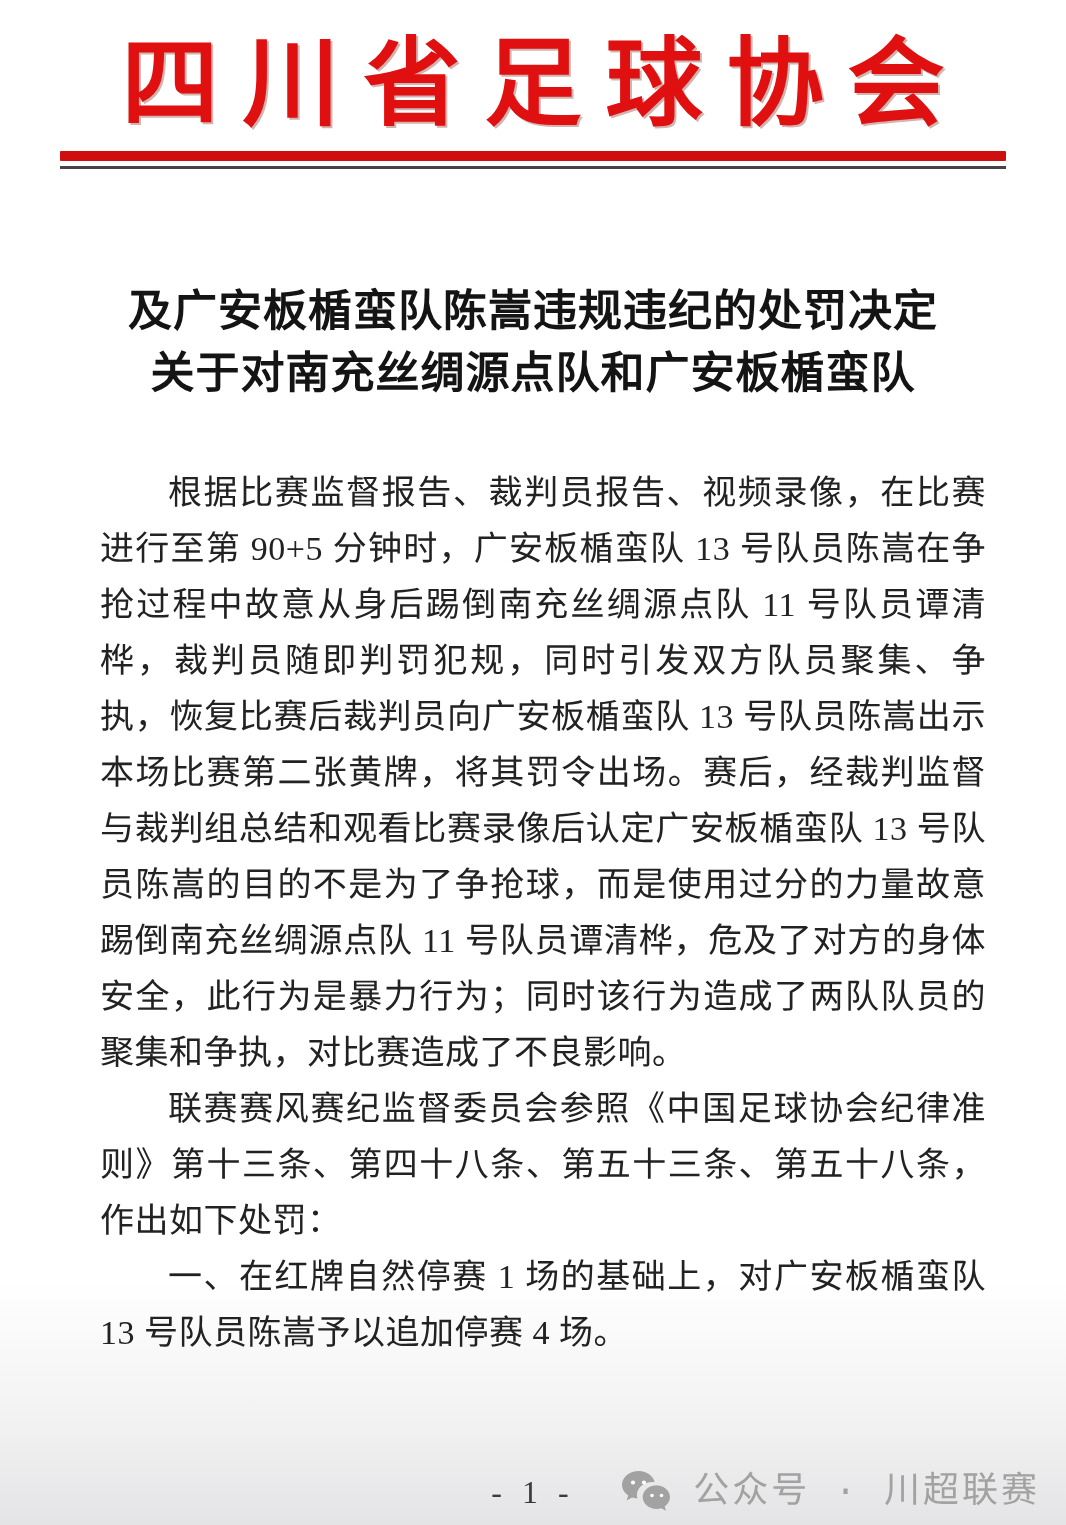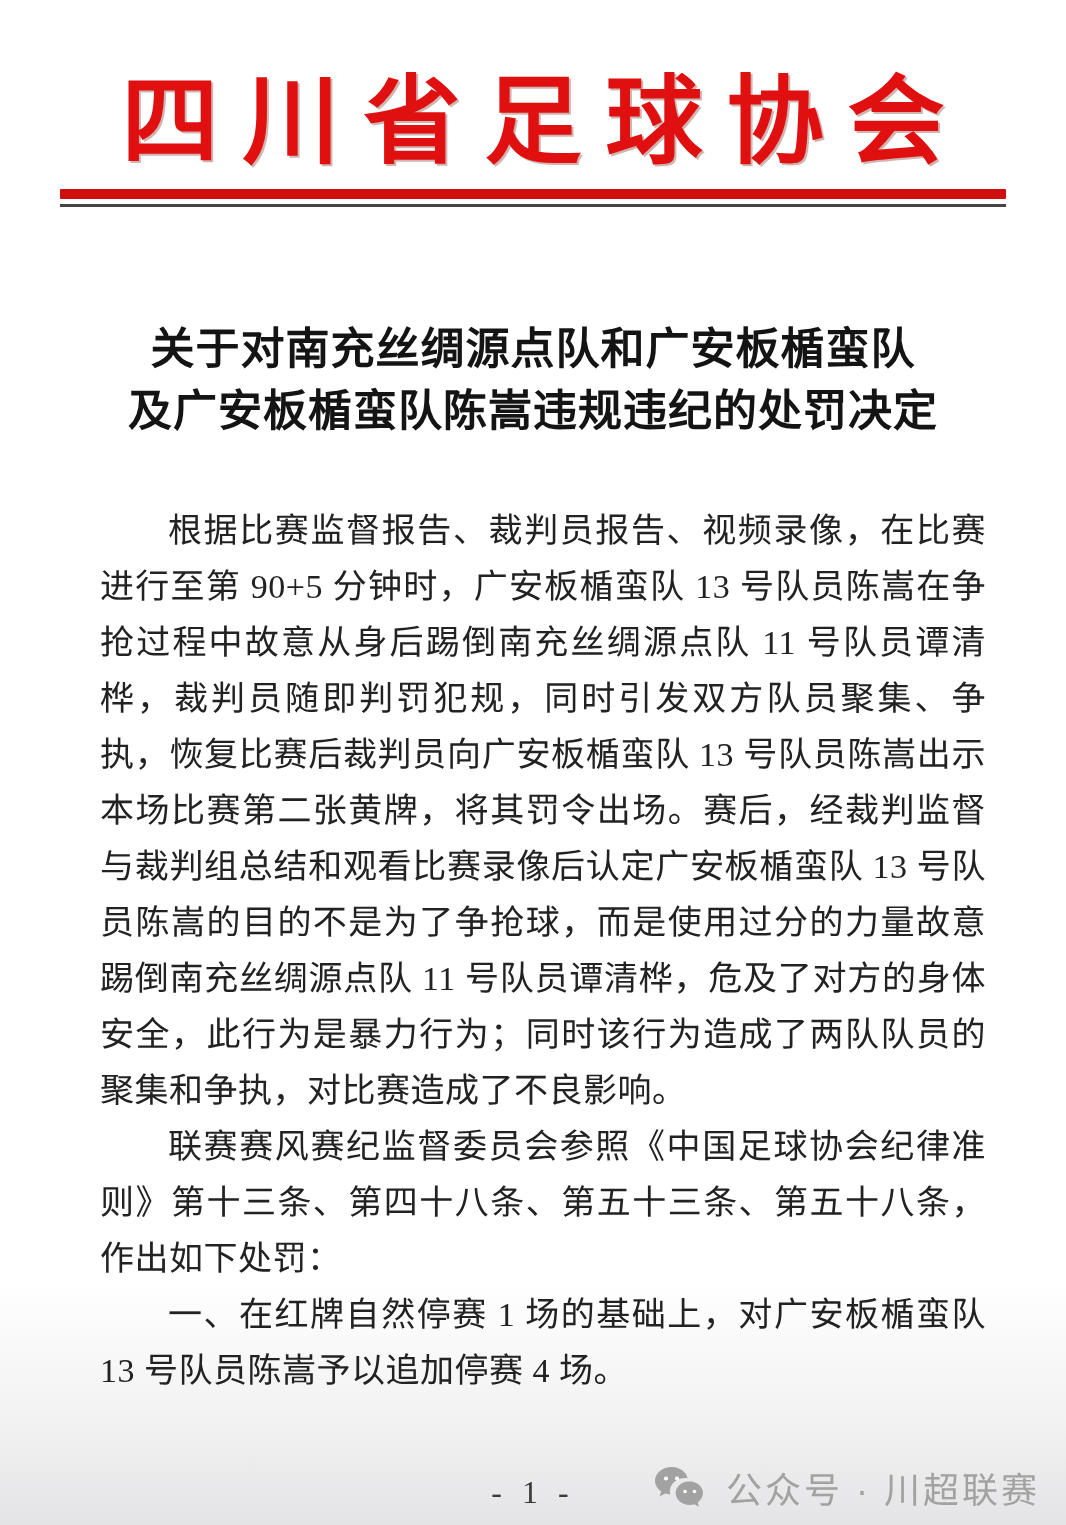--- a/index.html
+++ b/index.html
@@ -19,21 +19,21 @@
     position:relative;
     overflow:hidden;
   }
   .page{
     position:absolute;
     inset:0;
     background:linear-gradient(180deg,#ffffff 0%,#ffffff 84%,#f2f2f3 93%,#e4e4e6 100%);
   }
   
   .doc-header{
-    padding-top:70px;
+    padding-top:32px;
     text-align:center;
   }
   .org-name{
     font-size:97px;
     font-weight:bold;
     color:var(--header_red);
     letter-spacing:24px;
     text-indent:24px;
     white-space:nowrap;
     line-height:1.1;
@@ -86,24 +86,24 @@
     font-size:32px;
     letter-spacing:6px;
     color:#3a3a3a;
   }
   
   .watermark{
     position:absolute;
     right:26px;
     bottom:12px;
     display:flex;
-    align-items:center;
+    align-items:flex-end;
     gap:21px;
     color:var(--watermark_gray);
-    font-family:Liberation Sans, sans-serif;
+    font-family:Liberation Mono, monospace;
   }
   .wechat-icon{width:52px;height:44px;display:block;}
   .watermark-label{
     font-size:36px;
     letter-spacing:3px;
     white-space:nowrap;
   }
 </style>
 </head>
 <body>
@@ -112,22 +112,22 @@
 
   <header class="doc-header">
     <h1 class="org-name">四川省足球协会</h1>
     <div class="divider">
       <div class="divider-thick"></div>
       <div class="divider-thin"></div>
     </div>
   </header>
 
   <h2 class="doc-title">
+    <span class="title-line">及广安板楯蛮队陈嵩违规违纪的处罚决定</span>
     <span class="title-line">关于对南充丝绸源点队和广安板楯蛮队</span>
-    <span class="title-line">及广安板楯蛮队陈嵩违规违纪的处罚决定</span>
   </h2>
 
   <main class="doc-body">
     <p class="para">根据比赛监督报告、裁判员报告、视频录像，在比赛进行至第 90+5 分钟时，广安板楯蛮队 13 号队员陈嵩在争抢过程中故意从身后踢倒南充丝绸源点队 11 号队员谭清桦，裁判员随即判罚犯规，同时引发双方队员聚集、争执，恢复比赛后裁判员向广安板楯蛮队 13 号队员陈嵩出示本场比赛第二张黄牌，将其罚令出场。赛后，经裁判监督与裁判组总结和观看比赛录像后认定广安板楯蛮队 13 号队员陈嵩的目的不是为了争抢球，而是使用过分的力量故意踢倒南充丝绸源点队 11 号队员谭清桦，危及了对方的身体安全，此行为是暴力行为；同时该行为造成了两队队员的聚集和争执，对比赛造成了不良影响。</p>
     <p class="para">联赛赛风赛纪监督委员会参照《中国足球协会纪律准则》第十三条、第四十八条、第五十三条、第五十八条，作出如下处罚：</p>
     <p class="para">一、在红牌自然停赛 1 场的基础上，对广安板楯蛮队 13 号队员陈嵩予以追加停赛 4 场。</p>
   </main>
 
   <footer class="doc-footer">
     <span class="page-number">- 1 -</span>

